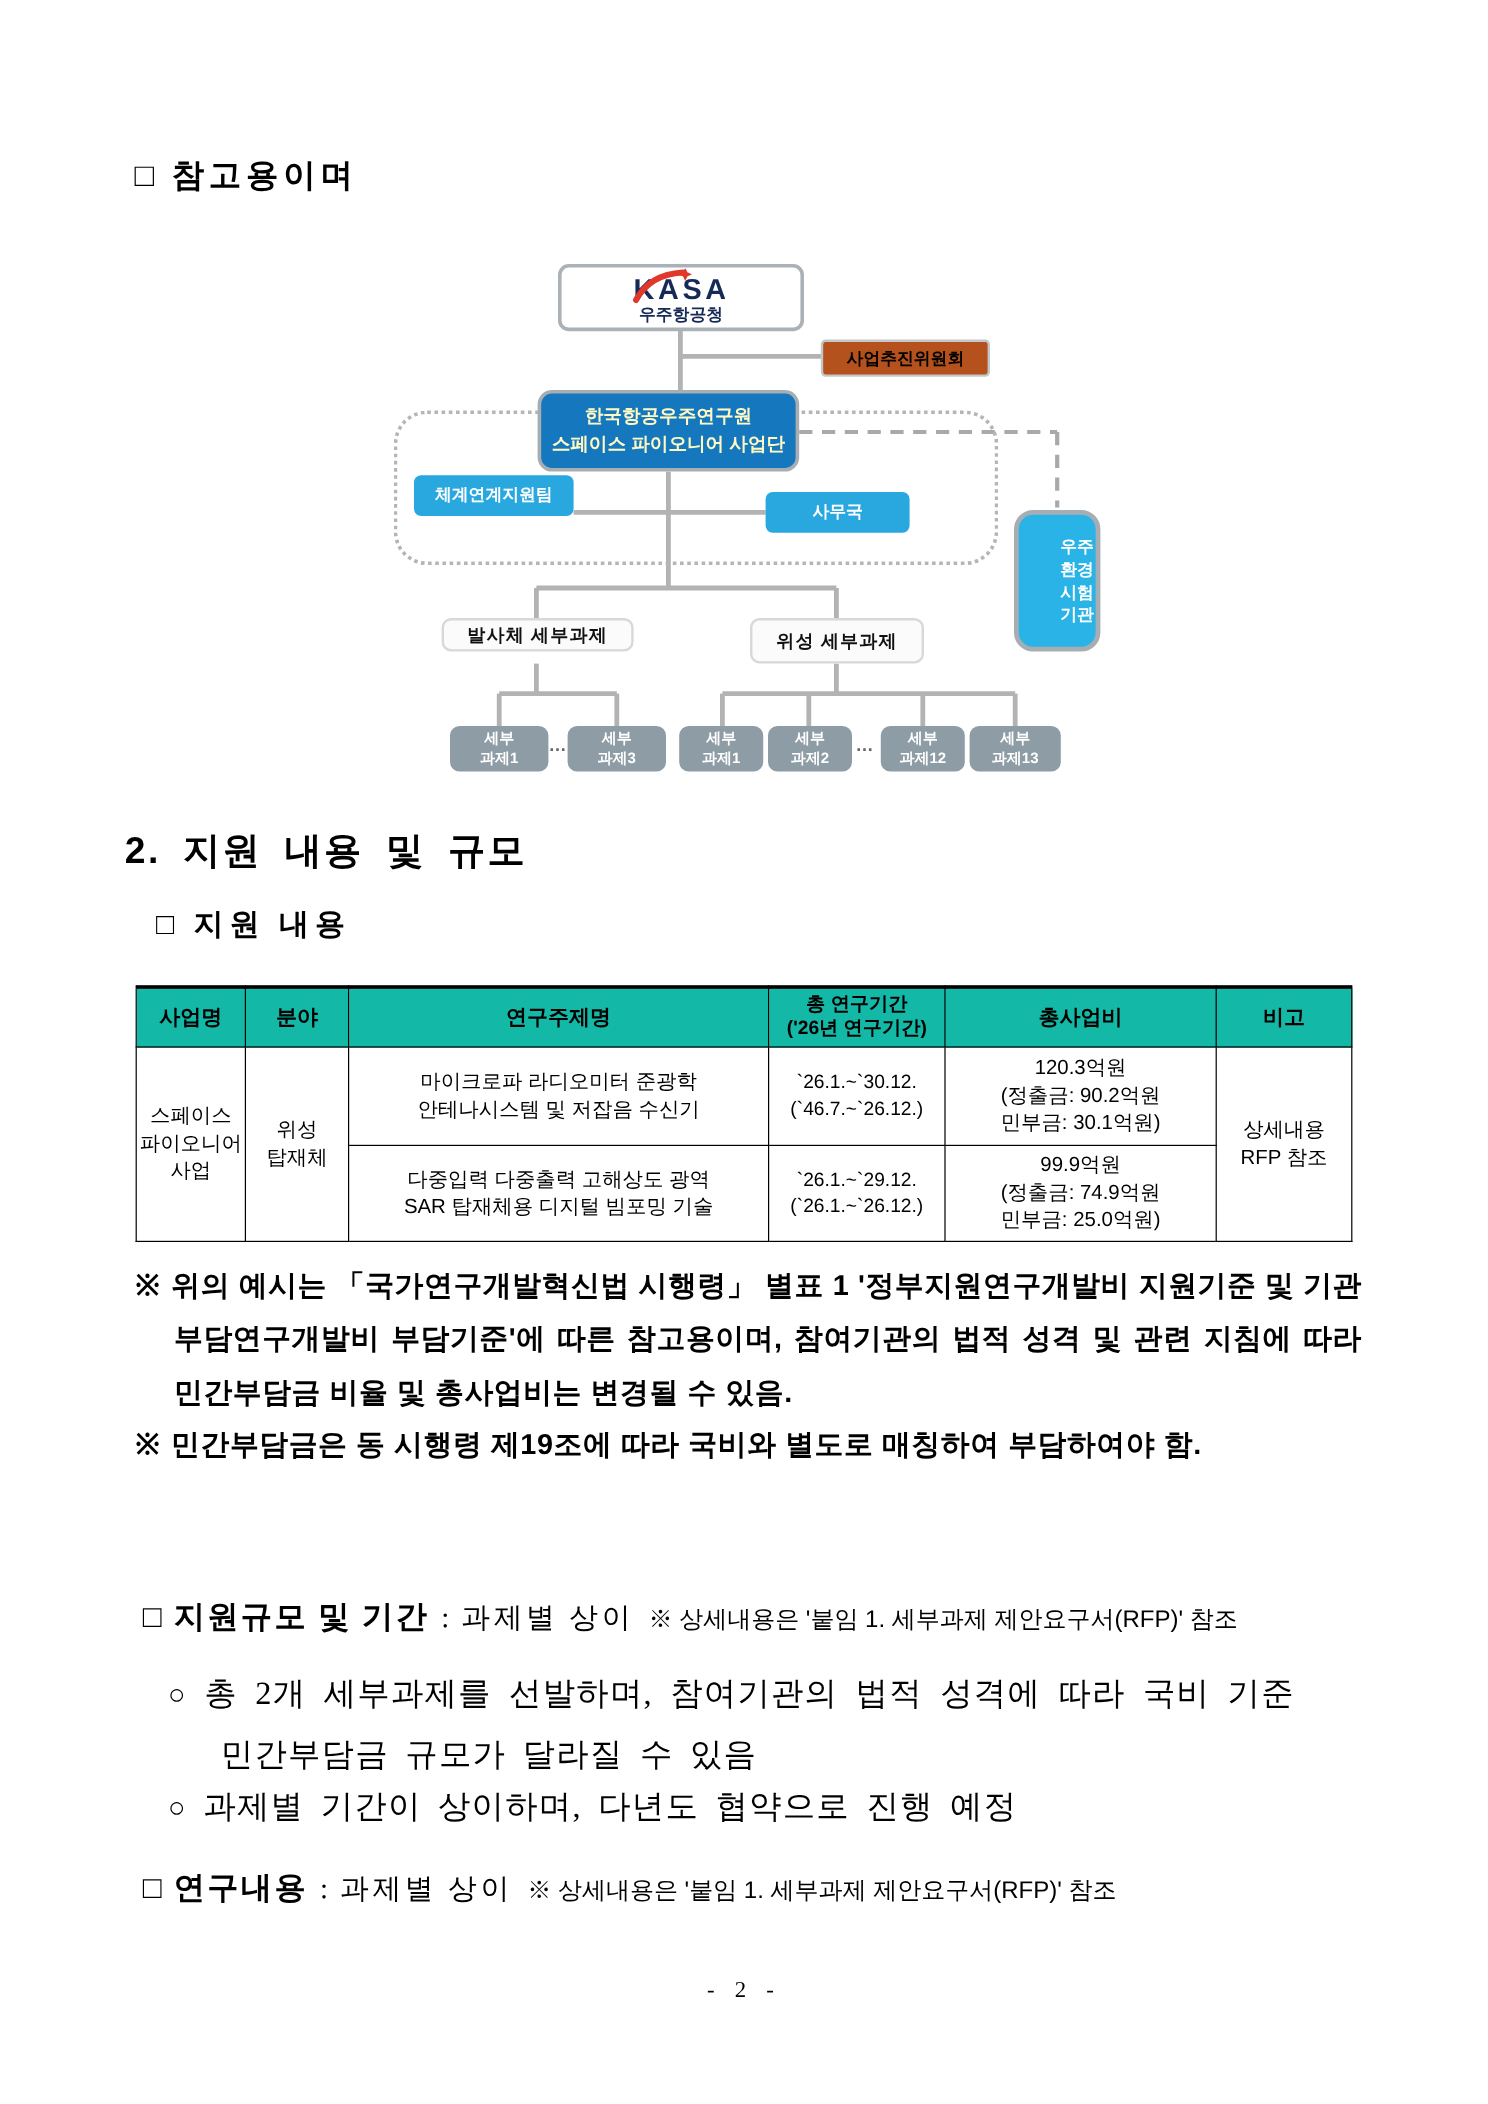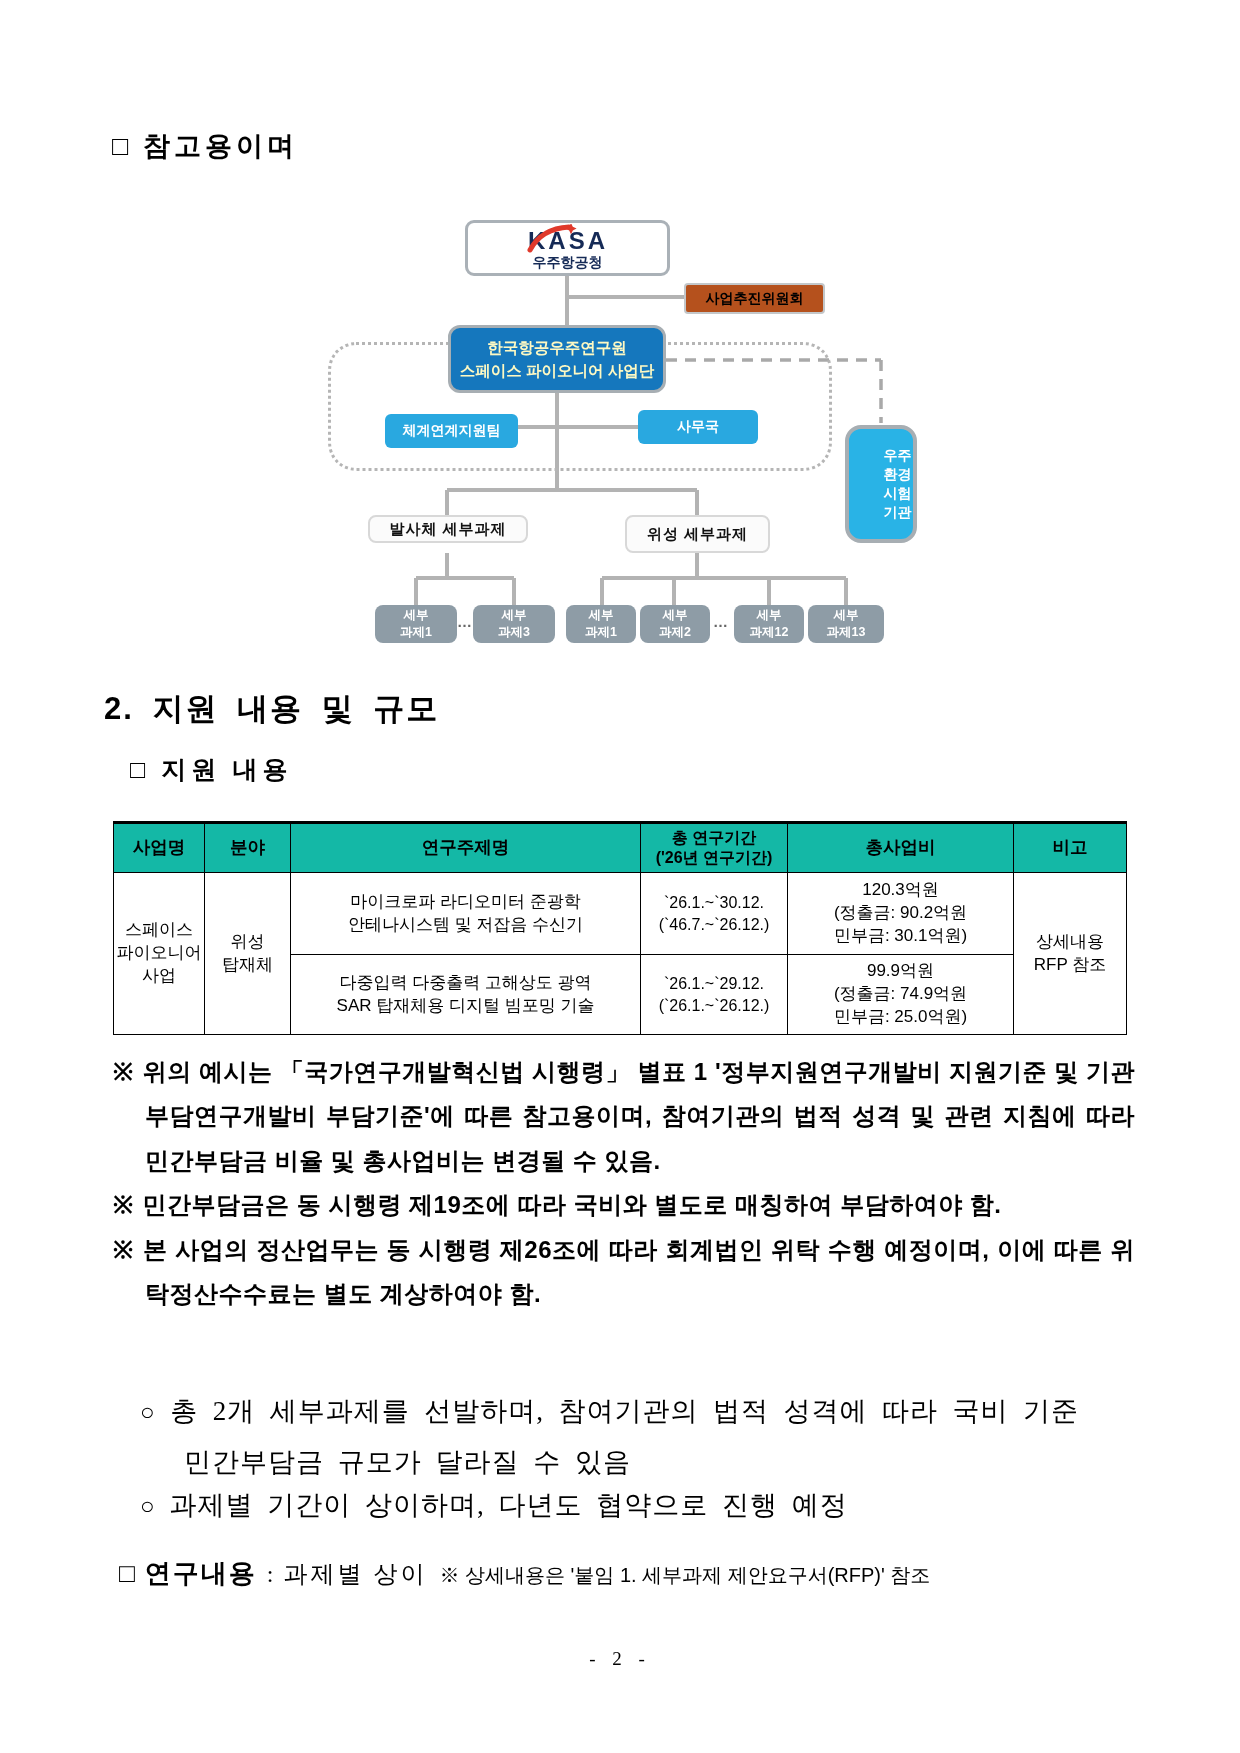--- a/index.html
+++ b/index.html
@@ -108,21 +108,21 @@
         <path d="M78 -1 l1.8 3.8 3.8 1.8 -3.8 1.8 -1.8 3.8 -1.8 -3.8 -3.8 -1.8 3.8 -1.8 z" fill="#e0392b"></path>
       </svg>
       <div class="kasa-label">우주항공청</div>
     </div>
 
     <div class="cbox committee" style="left:684px;top:93px;width:141px;height:31px;">사업추진위원회</div>
 
     <div class="cbox mainorg" style="left:448px;top:135px;width:218px;height:68px;">한국항공우주연구원
 스페이스 파이오니어 사업단</div>
 
-    <div class="cbox team" style="left:345px;top:224px;width:133px;height:34px;margin-left:40px;">체계연계지원팀</div>
+    <div class="cbox team" style="left:345px;top:206px;width:133px;height:34px;">체계연계지원팀</div>
     <div class="cbox team" style="left:638px;top:220px;width:120px;height:34px;">사무국</div>
 
     <div class="cbox testorg" style="left:845px;top:235px;width:72px;height:118px;">우주
 환경
 시험
 기관</div>
 
     <div class="cbox group" style="left:368px;top:325px;width:160px;height:28px;">발사체 세부과제</div>
     <div class="cbox group" style="left:625px;top:325px;width:145px;height:38px;">위성 세부과제</div>
 
@@ -194,25 +194,25 @@
     </tbody>
   </table>
 
   <div class="notes abs" style="left:113px;top:1050px;">
     <div class="note">
       <span class="nmark">※</span><span>위의 예시는 「국가연구개발혁신법 시행령」 별표 1 '정부지원연구개발비 지원기준 및 기관부담연구개발비 부담기준'에 따른 참고용이며, 참여기관의 법적 성격 및 관련 지침에 따라 민간부담금 비율 및 총사업비는 변경될 수 있음.</span>
     </div>
     <div class="note">
       <span class="nmark">※</span><span>민간부담금은 동 시행령 제19조에 따라 국비와 별도로 매칭하여 부담하여야 함.</span>
     </div>
-    <div class="note">
-      <span class="nmark">※</span><span>본 사업의 정산업무는 동 시행령 제26조에 따라 회계법인 위탁 수행 예정이며, 이에 따른 위탁정산수수료는 별도 계상하여야 함.</span>
-    </div>
-  </div>
-
+  </div>
+
+  <div class="mixline abs" style="left:119px;top:1330px;">
+    <span class="mix-marker">□</span><span class="mix-title">지원규모 및 기간</span><span class="mix-sep">:</span><span class="mix-val">과제별 상이</span><span class="mix-ref">※ 상세내용은 '붙임 1. 세부과제 제안요구서(RFP)' 참조</span>
+  </div>
 
   <div class="bullet abs" style="left:140px;top:1386px;width:895px;">
     <span class="bmark">○</span><span>총 2개 세부과제를 선발하며, 참여기관의 법적 성격에 따라 국비 기준 민간부담금 규모가 달라질 수 있음</span>
   </div>
   <div class="bullet abs" style="left:140px;top:1480px;width:920px;">
     <span class="bmark">○</span><span>과제별 기간이 상이하며, 다년도 협약으로 진행 예정</span>
   </div>
 
   <div class="mixline abs" style="left:119px;top:1556px;">
     <span class="mix-marker">□</span><span class="mix-title">연구내용</span><span class="mix-sep">:</span><span class="mix-val">과제별 상이</span><span class="mix-ref">※ 상세내용은 '붙임 1. 세부과제 제안요구서(RFP)' 참조</span>

